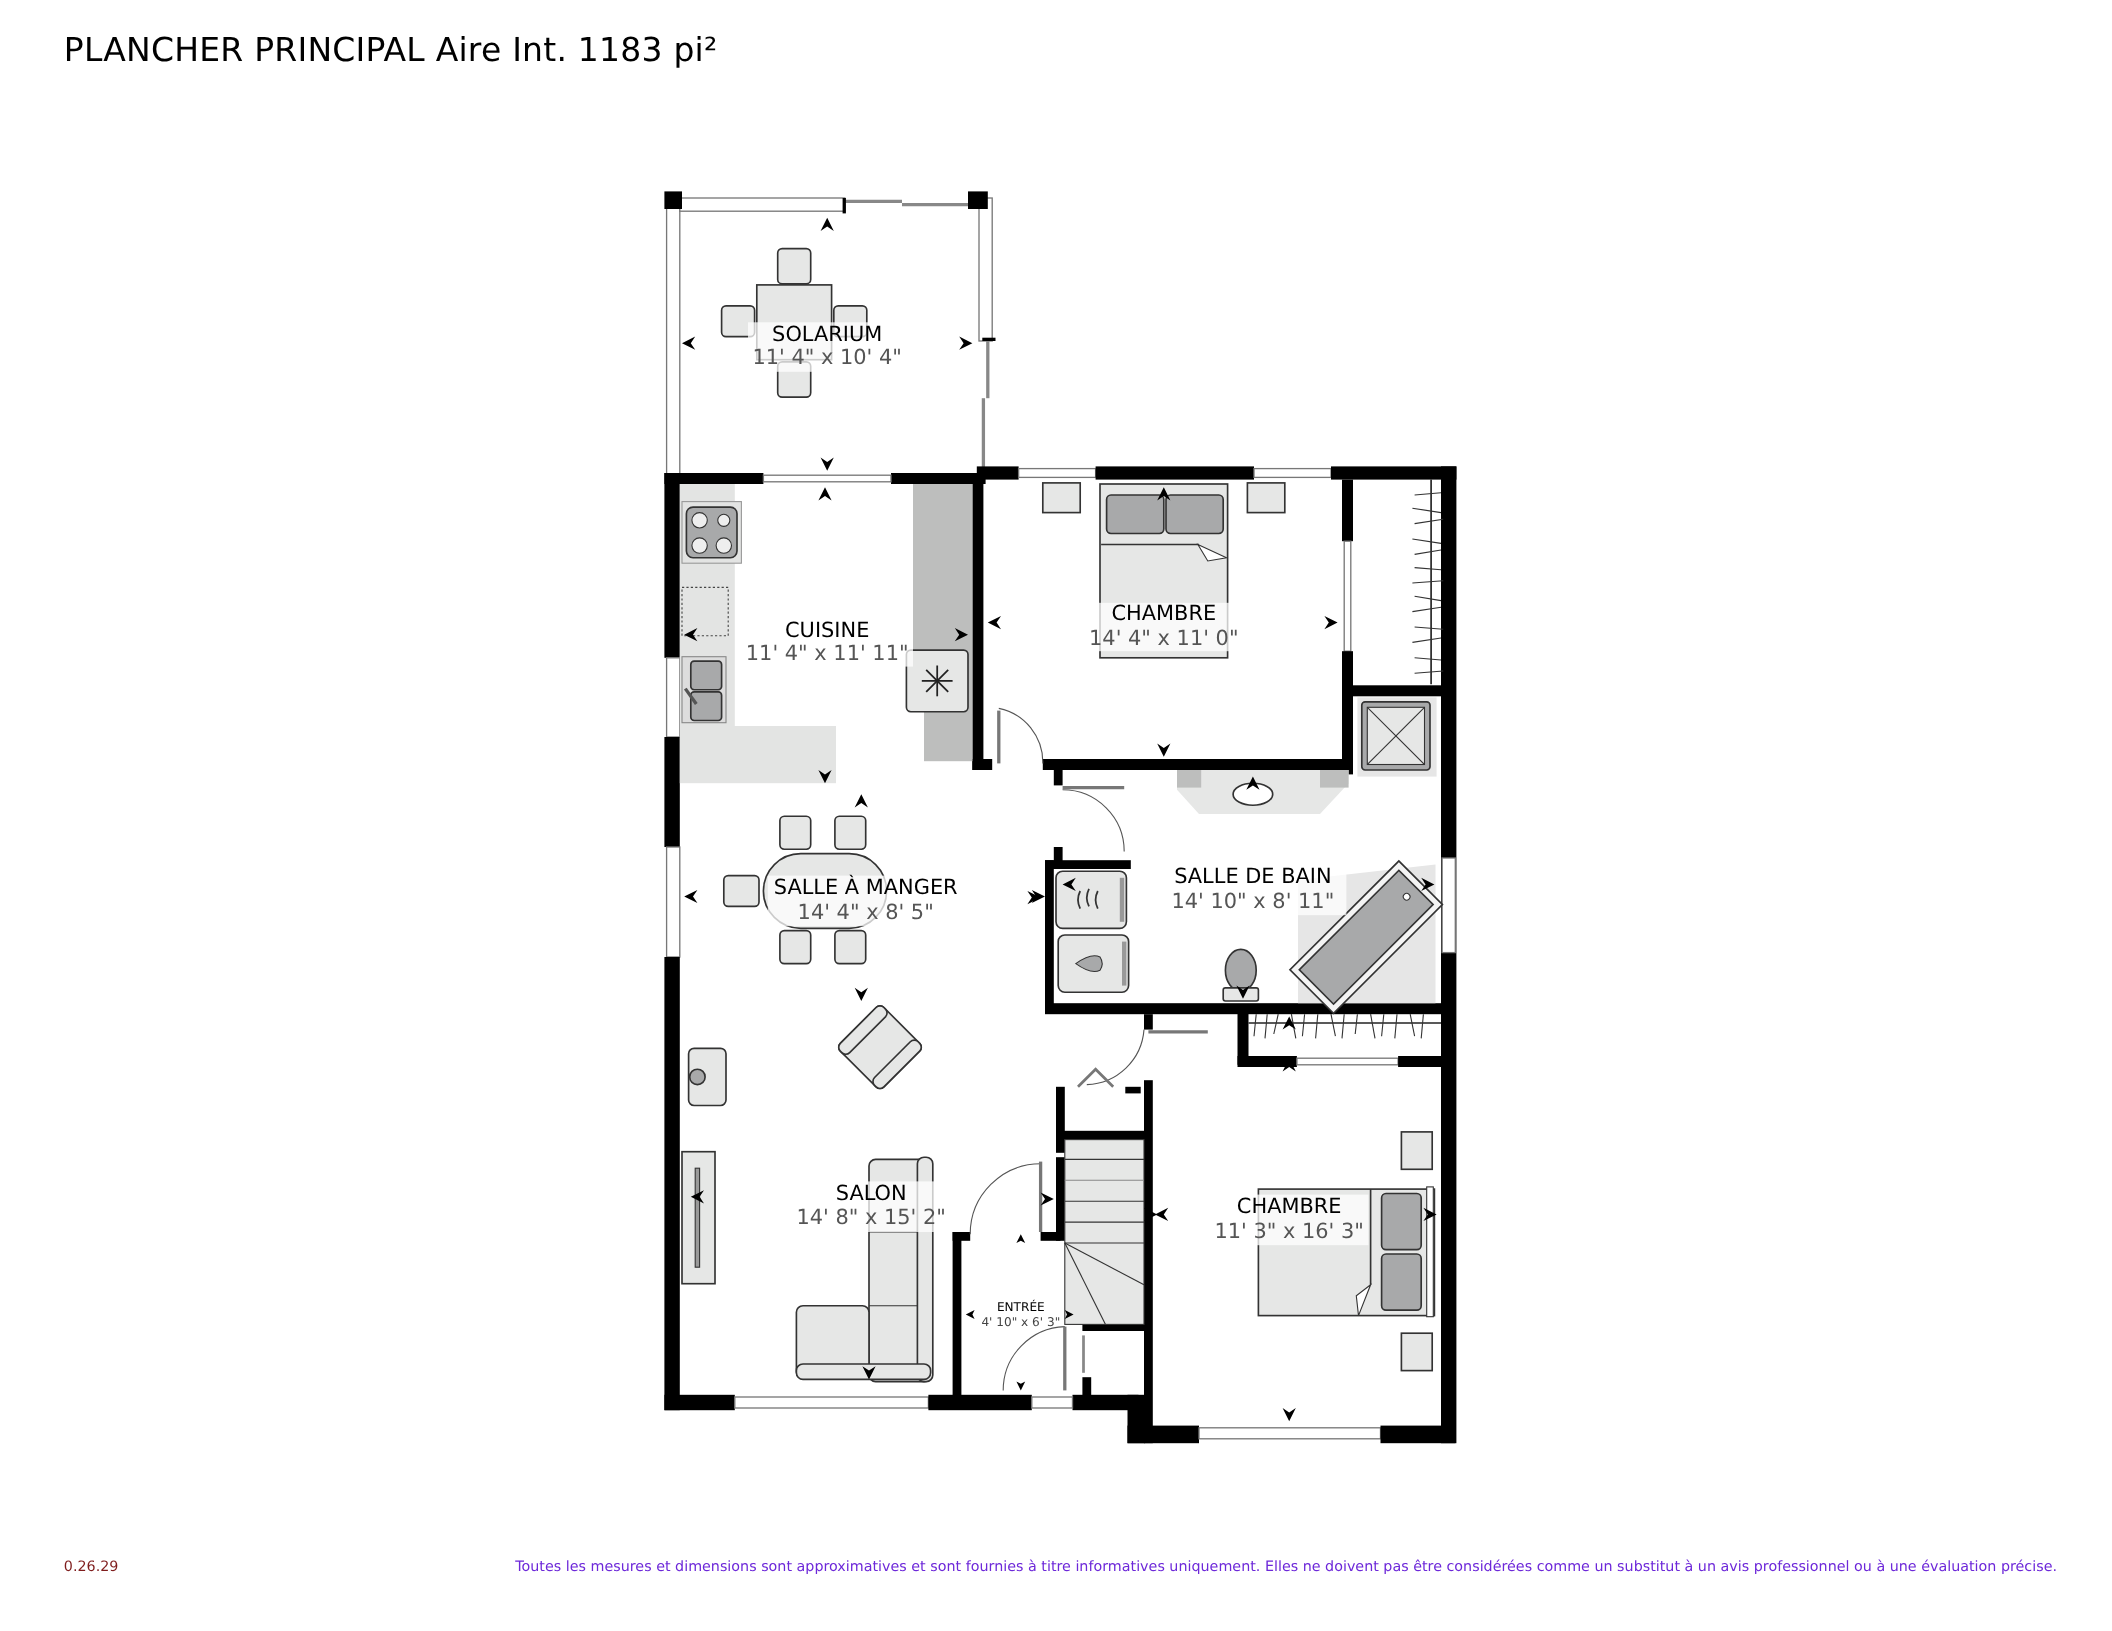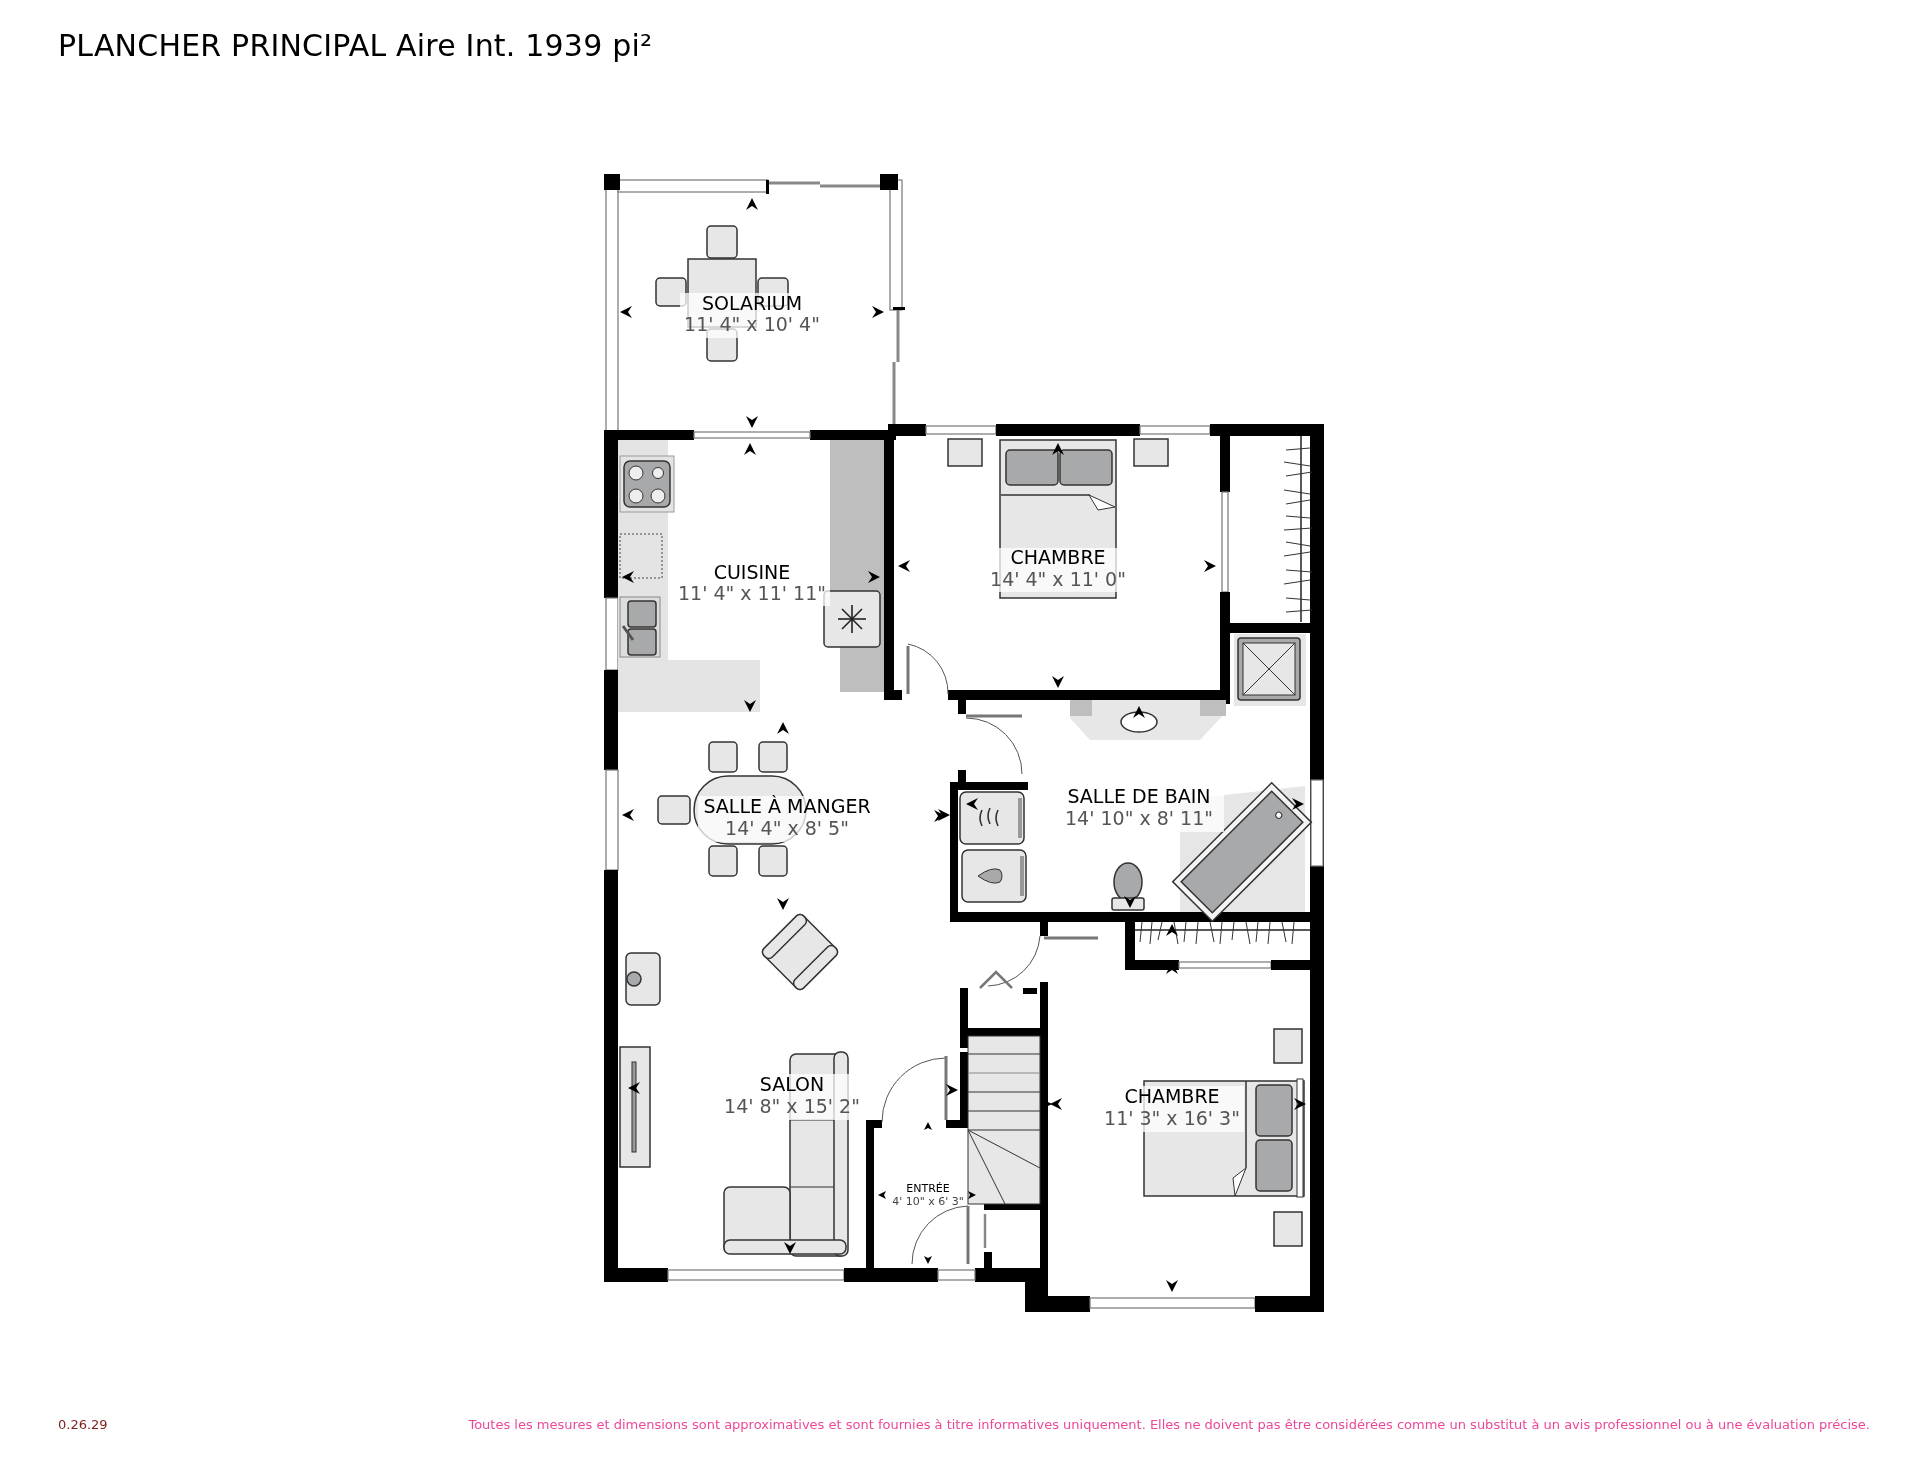--- a/index.html
+++ b/index.html
@@ -1,39 +1,39 @@
 <!DOCTYPE html>
 <html><head>
   <meta charset="utf-8">
   <style>
     html, body { margin:0; padding:0; background:#ffffff; }
     body { width:1920px; height:1483px; position:relative; overflow:hidden; font-family:"DejaVu Sans", sans-serif; color:#000; }
     .page-title { position:absolute; left:58px; top:28px; font-size:30px; font-weight:normal; letter-spacing:0.2px; }
     .version { position:absolute; left:58px; top:1417px; font-size:13px; color:#7f1d1d; }
-    .disclaimer { position:absolute; right:50px; top:1417px; font-size:13px; color:#ec4899; }
+    .disclaimer { position:absolute; right:50px; top:1417px; font-size:13px; color:#6d28d9; }
     svg#plan { position:absolute; left:0; top:0; }
     .room-name { font-family:"DejaVu Sans", sans-serif; font-size:19px; fill:#000; text-anchor:middle; }
     .room-dim { font-family:"DejaVu Sans", sans-serif; font-size:19px; fill:#555; text-anchor:middle; }
     .room-name-sm { font-family:"DejaVu Sans", sans-serif; font-size:11px; fill:#000; text-anchor:middle; }
     .room-dim-sm { font-family:"DejaVu Sans", sans-serif; font-size:11px; fill:#444; text-anchor:middle; }
     .wall { fill:#000; }
     .furn { fill:#e6e7e6; stroke:#333; stroke-width:1.5; }
     .furn-dk { fill:#a8a9aa; stroke:#333; stroke-width:1.5; }
     .counter { fill:#e3e4e3; }
     .counter-dk { fill:#bdbebd; }
     .win { fill:#fff; stroke:#777; stroke-width:1.2; }
     .door-arc { fill:none; stroke:#555; stroke-width:1; }
     .door-leaf { stroke:#777; stroke-width:3; }
     .arrow { fill:#000; }
     .label-bg { fill:rgba(255,255,255,0.75); }
   </style>
 </head>
 <body>
 
-<div class="page-title">PLANCHER PRINCIPAL Aire Int. 1939 pi²</div>
+<div class="page-title">PLANCHER PRINCIPAL Aire Int. 1183 pi²</div>
 
 <svg id="plan" width="1920" height="1483" viewBox="0 0 1920 1483">
 
   <g>
 
     <rect x="606" y="180" width="12" height="256" class="win"></rect>
     <rect x="890" y="180" width="12" height="130" class="win"></rect>
     <rect x="618" y="180" width="150" height="12" class="win"></rect>
 
     <line x1="768" y1="183" x2="820" y2="183" stroke="#888" stroke-width="3"></line>

